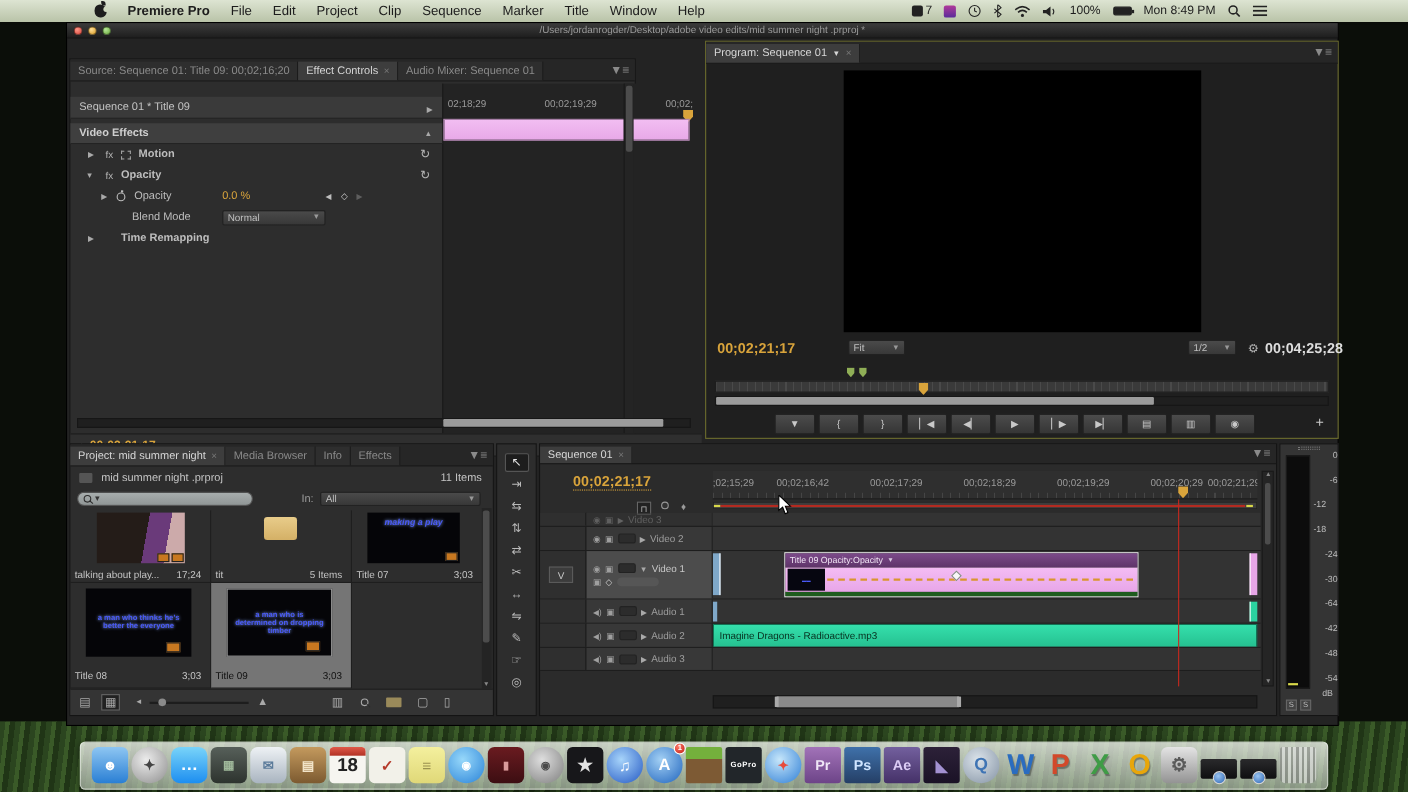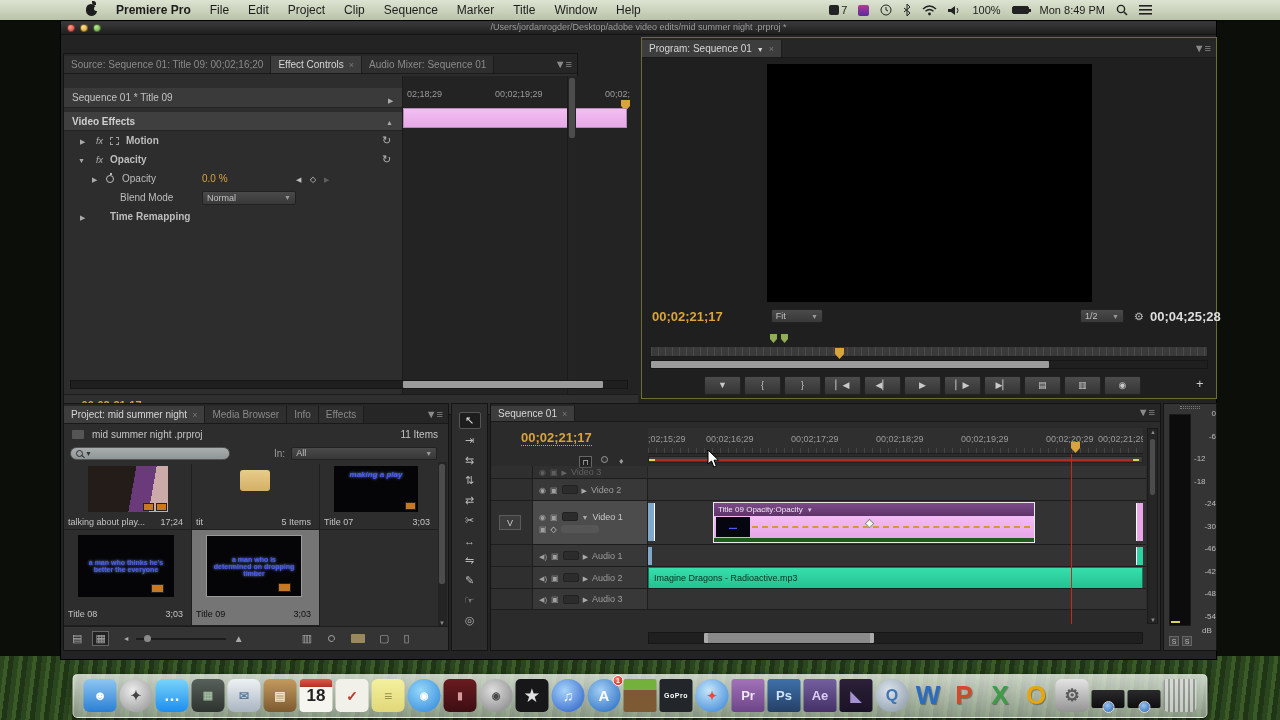--- a/index.html
+++ b/index.html
@@ -45,21 +45,21 @@
 .g-tr::before{content:"▶";font-size:7px;color:#a9a9a9}
 .g-td::before{content:"▼";font-size:7px;color:#a9a9a9}
 .g-tl2::before{content:"◀";font-size:7px;color:#bdbdbd}
 .g-dia::before{content:"◇";font-size:8px;color:#cfcfcf}
 .g-reset::before{content:"↺";font-size:11px;color:#b5b5b5;display:inline-block;transform:scaleX(-1)}
 .g-up::before{content:"▲";font-size:7px;color:#a9a9a9}
 .g-eye::before{content:"◉";font-size:8px;color:#9f9f9f}
 .g-film::before{content:"▣";font-size:8px;color:#9f9f9f}
 .g-spk::before{content:"◀";font-size:7px;color:#9f9f9f}
 .g-spk::after{content:")";font-size:8px;color:#9f9f9f}
-.fxi{font-style:italic;font-size:9px;color:#b5b5b5}
+.fxi{font-size:9px;color:#b5b5b5}
 .motioni{width:9px;height:8px;border:1px dashed #9f9f9f}
 .stopw{width:8px;height:8px;border:1px solid #bdbdbd;border-radius:50%;position:relative;background:#2d2d2d}
 .stopw::before{content:"";position:absolute;left:3px;top:-3px;width:2px;height:2px;background:#bdbdbd}
 .mag{width:7px;height:7px;border:1px solid #2e2e2e;border-radius:50%;position:relative;display:inline-block}
 .mag::after{content:"";position:absolute;width:4px;height:1px;background:#2e2e2e;transform:rotate(40deg);right:-3px;bottom:-1px}
 .pent{width:9px;height:11px;background:#d9a43b;clip-path:polygon(0 0,100% 0,100% 55%,50% 100%,0 55%)}
 .pent.green{background:#8fae56}
 .scrollh{background:#1f1f1f;border:1px solid #161616}
 .scrollh .thumb{background:#9b9b9b;border-radius:1px;height:100%}
 
@@ -453,21 +453,21 @@
         <span class="pmenu">▼≡</span>
       </div>
       <span class="abs tcbig" style="left:30px;top:26px;border-bottom:1px dotted #d9a43b">00;02;21;17</span>
 
       <span class="abs" style="left:88px;top:52px;width:13px;height:12px;border:1px solid #666;background:#222;color:#bbb;font-size:8px;text-align:center;line-height:12px">⊓</span>
       <span class="abs" style="left:110px;top:52px;width:7px;height:7px;border:1px solid #999;border-radius:50%;background:#333"></span>
       <span class="abs" style="left:128px;top:52px;color:#999;font-size:9px">♦</span>
 
       <div class="abs" style="left:157px;top:24px;width:495px;height:26px;background:#2f2f2f;border-bottom:1px solid #1c1c1c;overflow:hidden;background-image:repeating-linear-gradient(90deg,#454545 0 1px,transparent 1px 8px);background-position:0 bottom;background-size:100% 5px;background-repeat:repeat-x">
         <span class="abs t9 dim" style="left:0;top:6px">;02;15;29</span>
-        <span class="abs t9 dim" style="left:58px;top:6px">00;02;16;29</span>
+        <span class="abs t9 dim" style="left:58px;top:6px">00;02;16;42</span>
         <span class="abs t9 dim" style="left:143px;top:6px">00;02;17;29</span>
         <span class="abs t9 dim" style="left:228px;top:6px">00;02;18;29</span>
         <span class="abs t9 dim" style="left:313px;top:6px">00;02;19;29</span>
         <span class="abs t9 dim" style="left:398px;top:6px">00;02;20;29</span>
         <span class="abs t9 dim" style="left:450px;top:6px">00;02;21;29</span>
         <div class="abs pent" style="left:423px;top:14px"></div>
       </div>
 
       <div class="abs" style="left:157px;top:52px;width:495px;height:7px;background:#3d3d3d;border:1px solid #222">
         <div style="position:absolute;left:0;top:2px;width:6px;height:2px;background:#d8d84a"></div>
@@ -595,21 +595,21 @@
         <div style="position:absolute;bottom:2px;left:1px;width:9px;height:2px;background:#d8d84a"></div>
       </div>
       <div class="abs" style="left:30px;top:5px;width:22px;height:212px;display:flex;flex-direction:column;justify-content:space-between">
 
       <span class="t8" style="color:#bdbdbd;text-align:right">0</span>
           <span class="t8" style="color:#bdbdbd;text-align:right">-6</span>
           <span class="t8" style="color:#bdbdbd;">-12</span>
           <span class="t8" style="color:#bdbdbd;">-18</span>
           <span class="t8" style="color:#bdbdbd;text-align:right">-24</span>
           <span class="t8" style="color:#bdbdbd;text-align:right">-30</span>
-          <span class="t8" style="color:#bdbdbd;text-align:right">-46</span>
+          <span class="t8" style="color:#bdbdbd;text-align:right">-64</span>
           <span class="t8" style="color:#bdbdbd;text-align:right">-42</span>
           <span class="t8" style="color:#bdbdbd;text-align:right">-48</span>
           <span class="t8" style="color:#bdbdbd;text-align:right">-54</span>
         </div>
       <span class="abs t8" style="left:38px;top:222px;color:#bdbdbd">dB</span>
       <span class="abs" style="left:5px;top:232px;width:10px;height:10px;background:#444;border:1px solid #666;color:#bbb;font-size:7px;text-align:center;line-height:10px">S</span>
       <span class="abs" style="left:18px;top:232px;width:10px;height:10px;background:#444;border:1px solid #666;color:#bbb;font-size:7px;text-align:center;line-height:10px">S</span>
     </div>
   </div>
 

